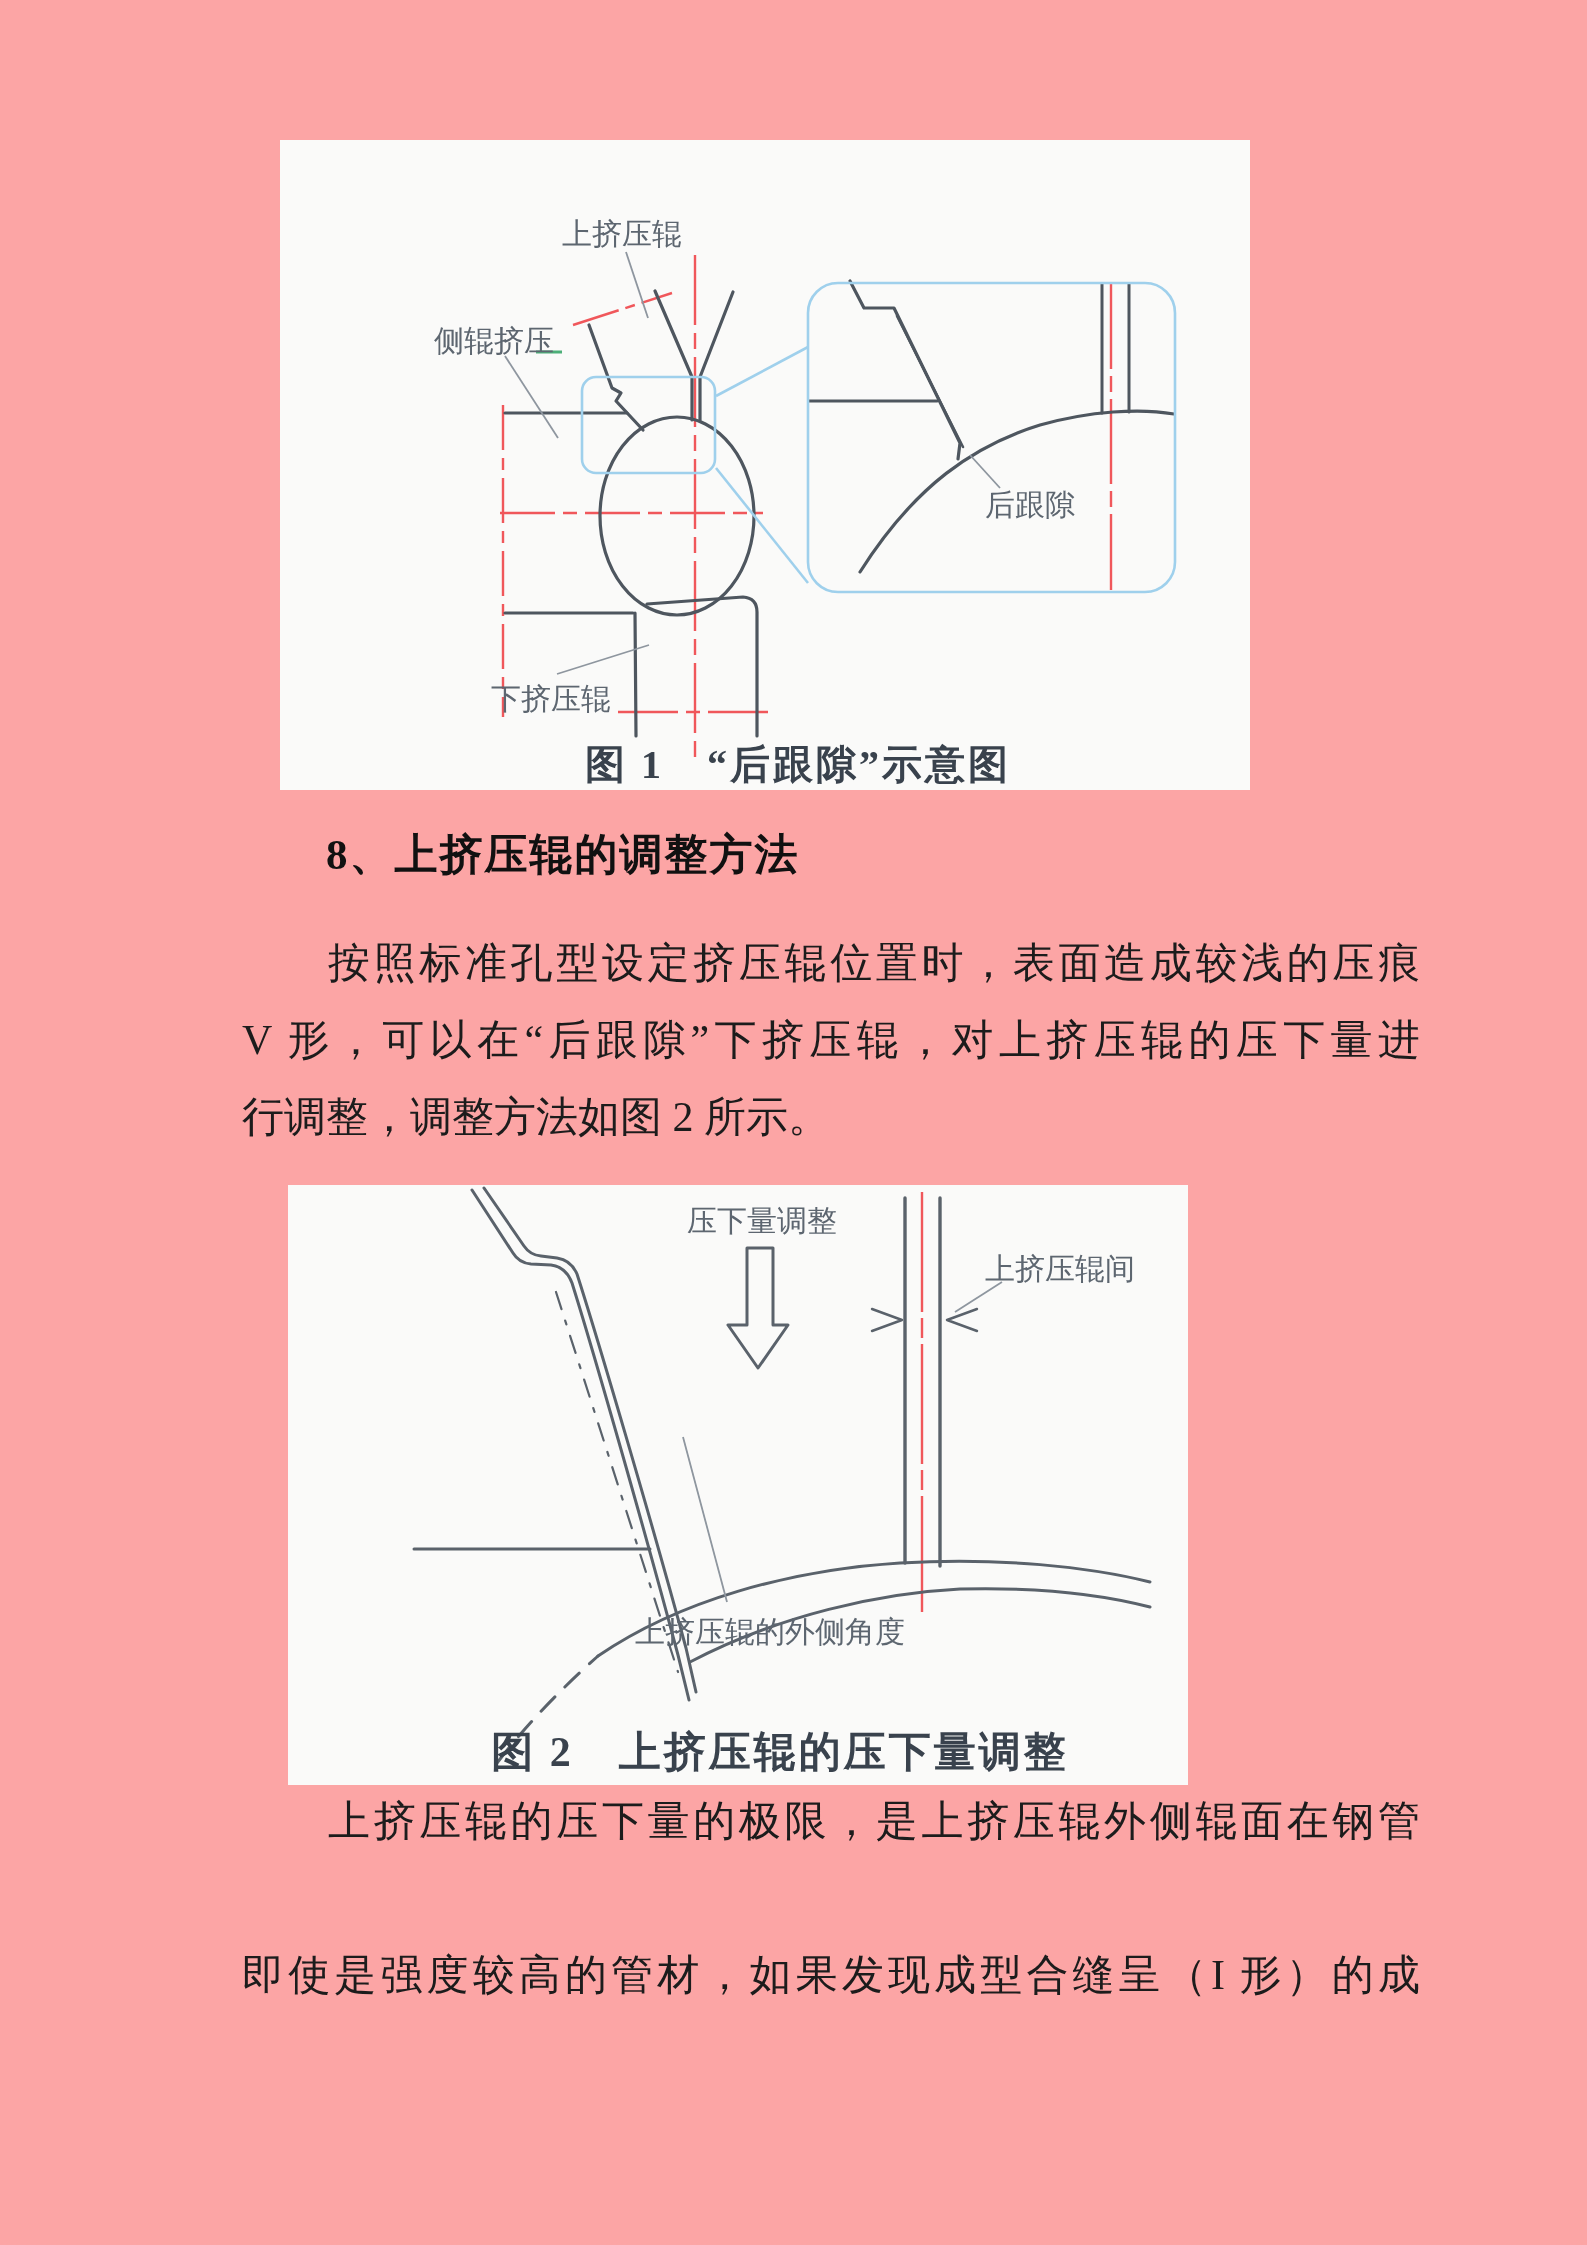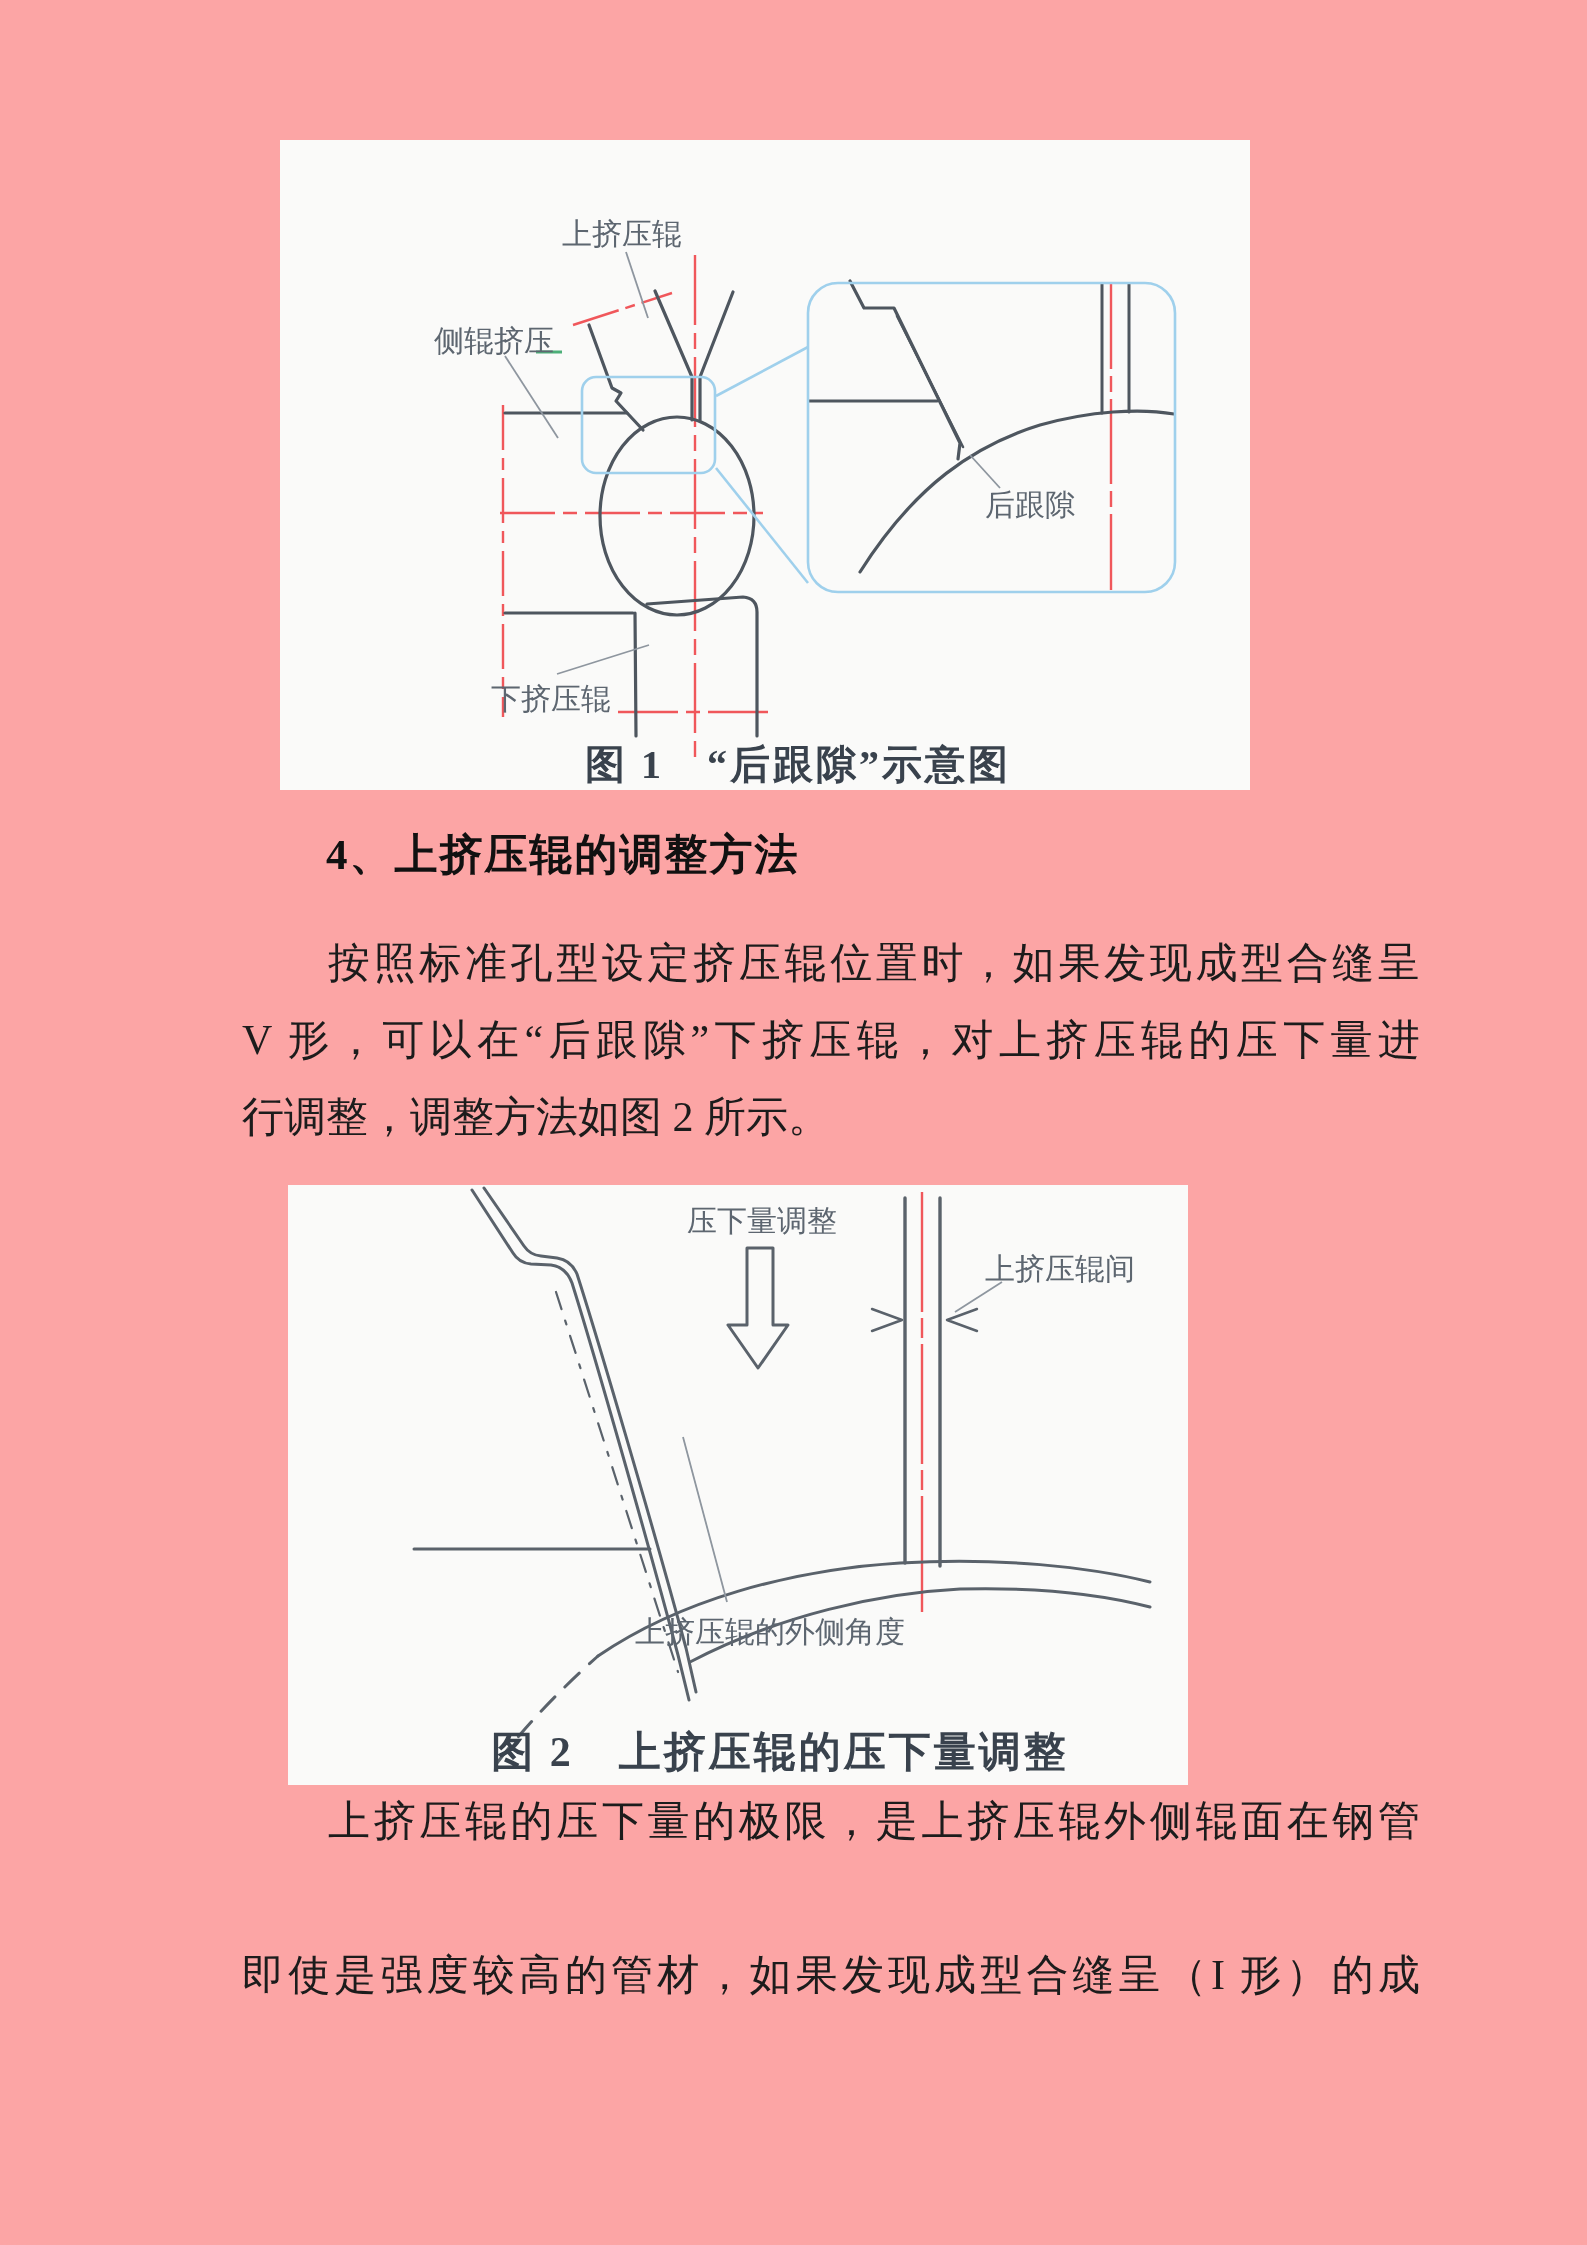--- a/index.html
+++ b/index.html
@@ -105,23 +105,23 @@
     <path d="M536,352 L562,352" stroke="#4caf78" stroke-width="3"></path>
 
     <text class="figlabel" x="622" y="244" text-anchor="middle">上挤压辊</text>
     <text class="figlabel" x="494" y="351" text-anchor="middle">侧辊挤压</text>
     <text class="figlabel" x="551" y="709" text-anchor="middle">下挤压辊</text>
     <text class="figlabel" x="1030" y="515" text-anchor="middle">后跟隙</text>
 
     <text class="figcap" x="798" y="778" text-anchor="middle">图 1　“后跟隙”示意图</text>
   </svg>
 
-  <div class="heading">4、上挤压辊的调整方法</div>
+  <div class="heading">8、上挤压辊的调整方法</div>
 
-  <div class="bodyline indent" style="top:938px">按照标准孔型设定挤压辊位置时，如果发现成型合缝呈</div>
+  <div class="bodyline indent" style="top:938px">按照标准孔型设定挤压辊位置时，表面造成较浅的压痕</div>
   <div class="bodyline" style="top:1015px">V 形，可以在“后跟隙”下挤压辊，对上挤压辊的压下量进</div>
   <div class="bodyline lastleft" style="top:1092px">行调整，调整方法如图 2 所示。</div>
 
   <svg class="fig" style="left:288px;top:1185px" width="900" height="600" viewBox="288 1185 900 600">
     <rect x="288" y="1185" width="900" height="600" fill="#fafaf9"></rect>
 
     <path d="M922,1192 V1612" stroke="#f0575b" stroke-width="2.4" fill="none" stroke-dasharray="120 6 20 6"></path>
 
     <g stroke="#5a626b" stroke-width="3" fill="none" stroke-linecap="round" stroke-linejoin="round">
       <path d="M472,1190 L513,1253 Q519,1263 531,1264 L551,1265 Q566,1267 572,1283 C590,1340 642,1520 678,1655 L689,1700"></path>

